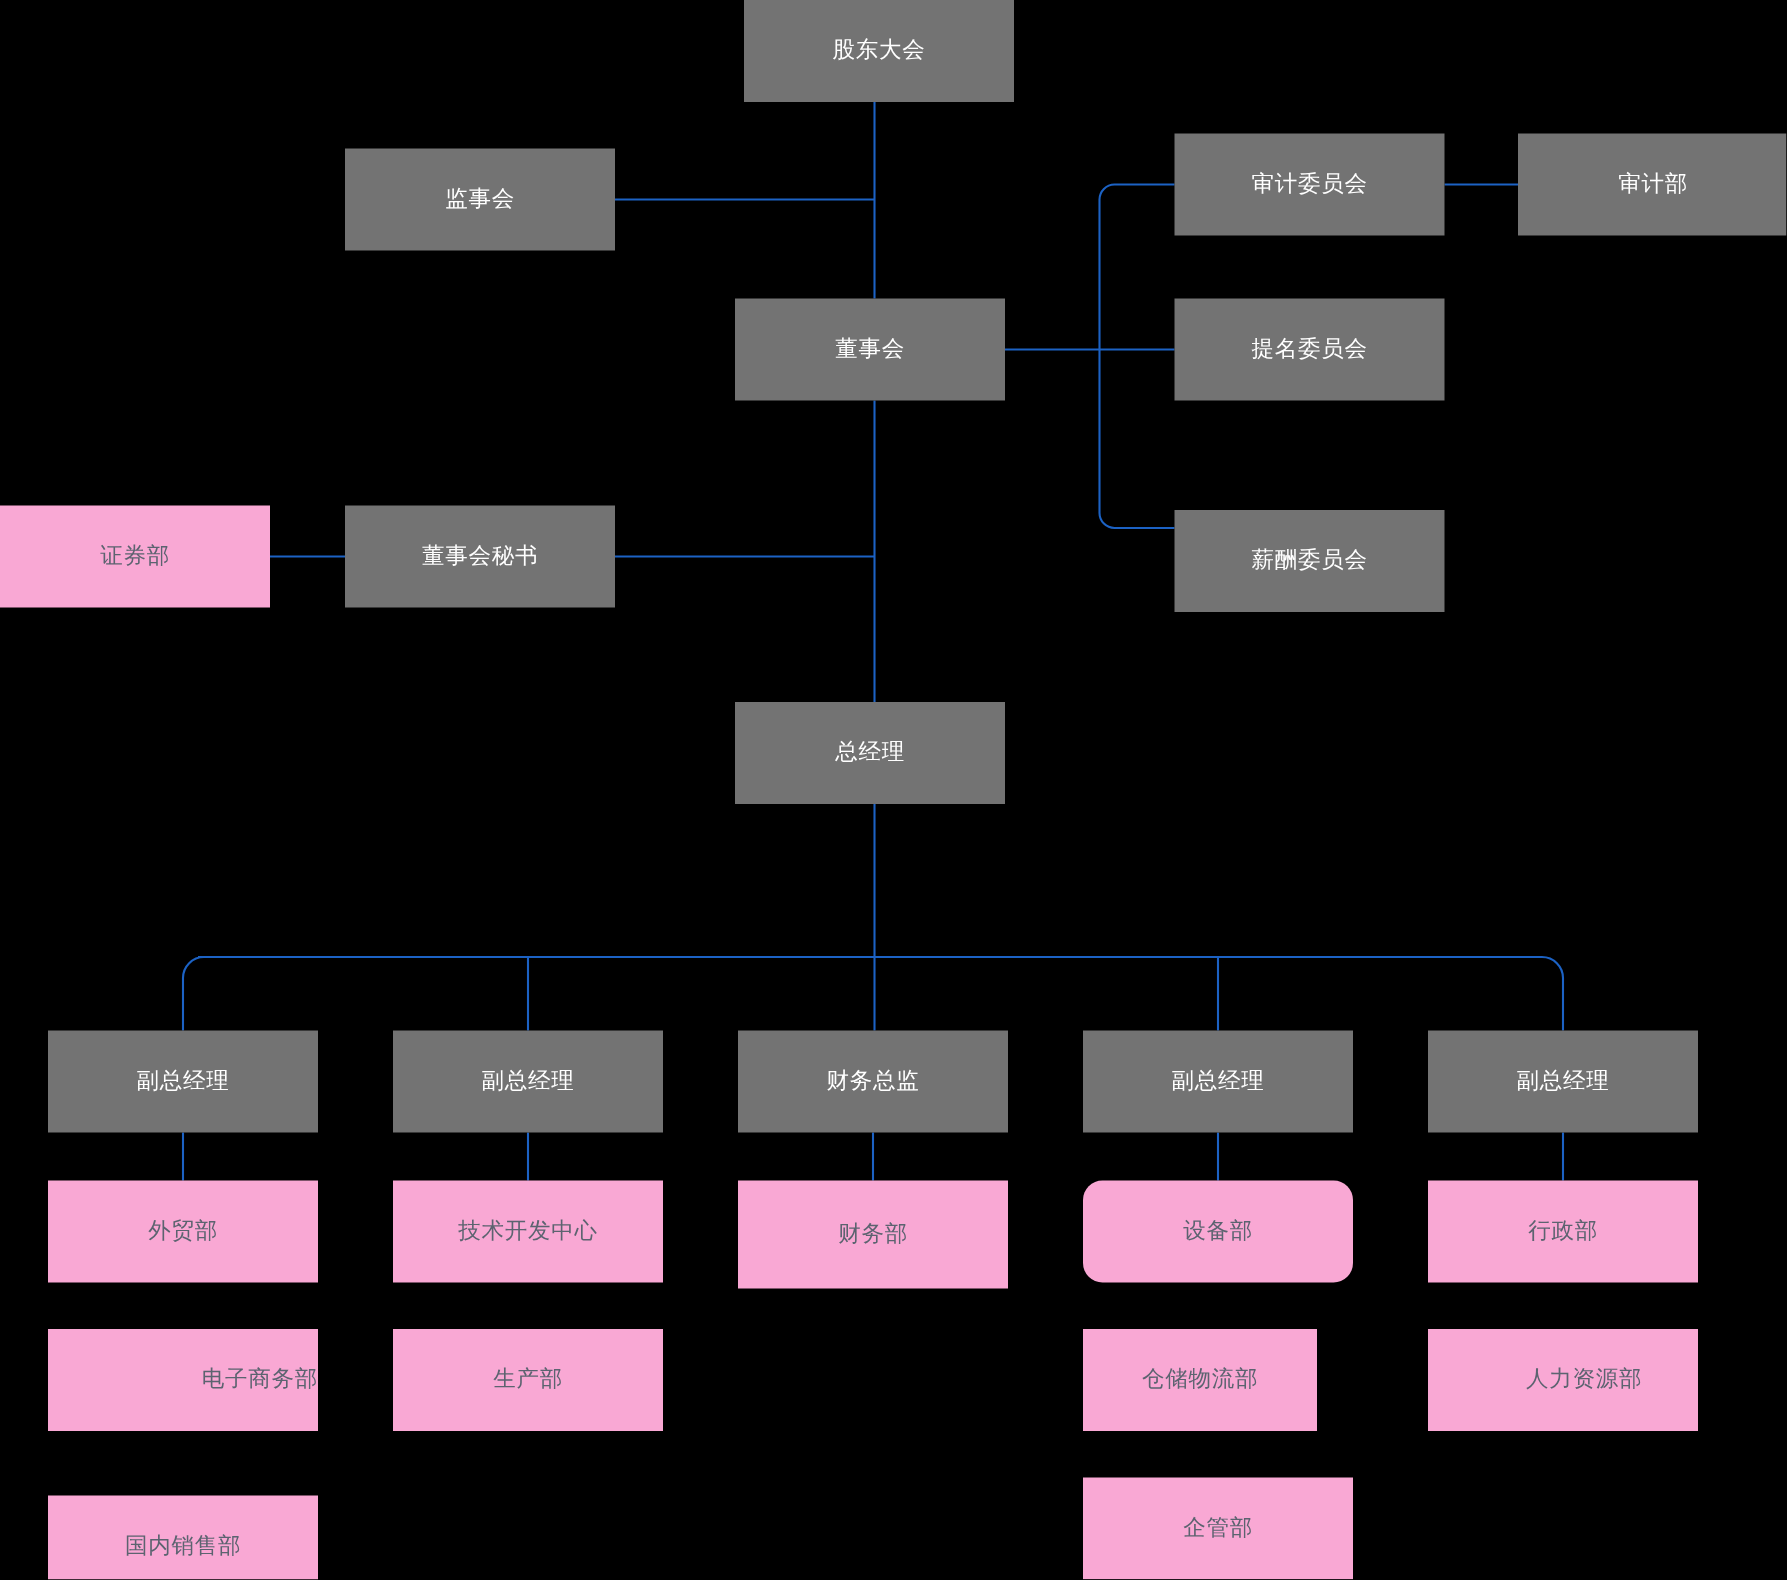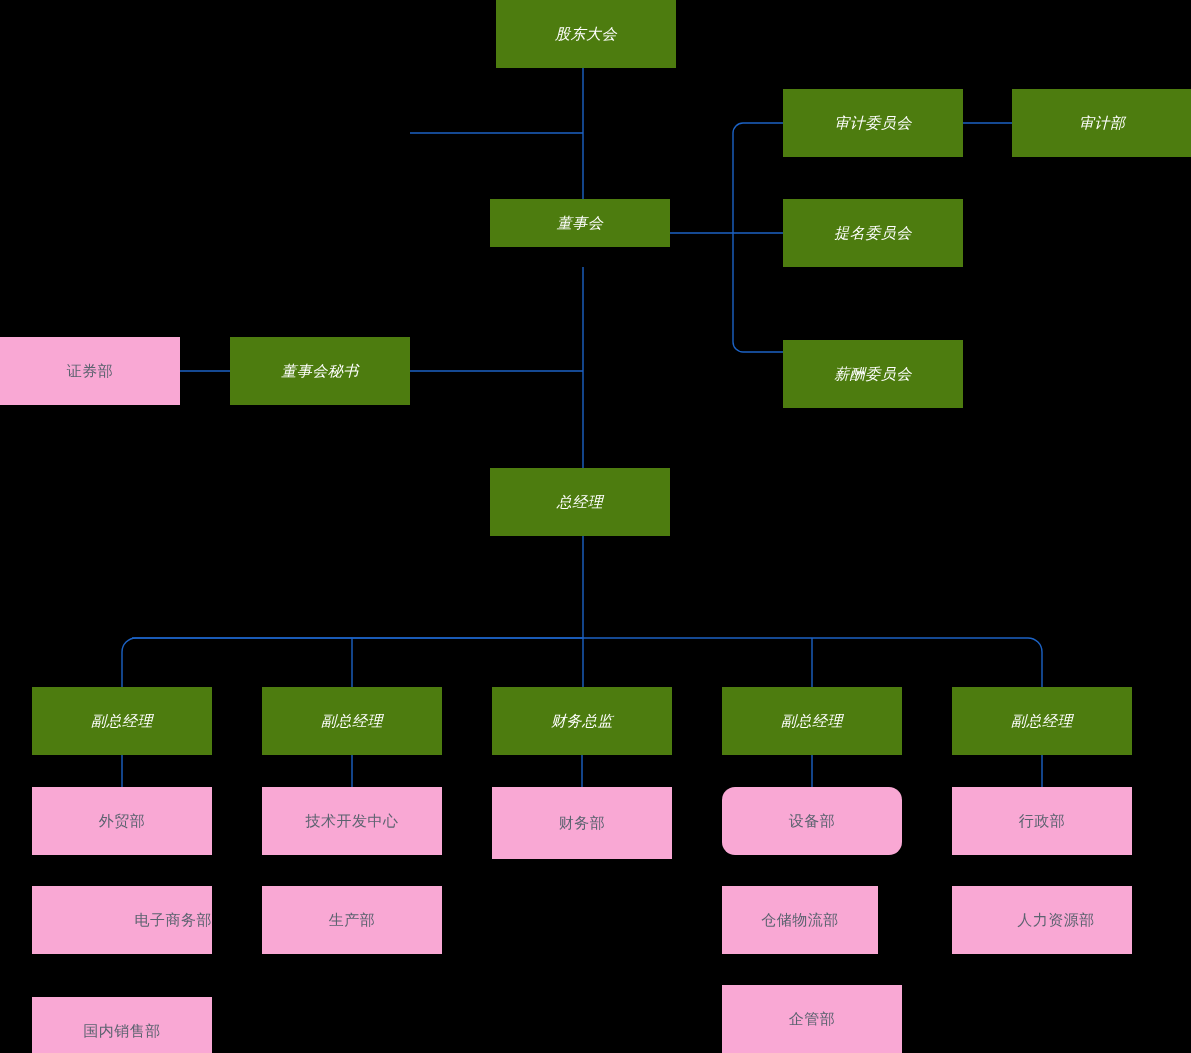--- a/index.html
+++ b/index.html
@@ -30,23 +30,22 @@
     align-items: center;
     justify-content: center;
     text-align: center;
     font-size: 15px;
     line-height: 1.3;
     letter-spacing: 0.5px;
     white-space: nowrap;
     user-select: none;
   }
   .node.primary {
-    background: #4d7c0f;
+    background: #737373;
     color: #FFFFFF;
-    font-style: italic;
   }
   .node.secondary {
     background: #f9a8d4;
     color: #5C6370;
   }
 </style>
 </head>
 <body>
 
 <div id="chart-root">
@@ -83,30 +82,33 @@
       <path d="M582,755 L582,787"></path>
       <path d="M812,755 L812,787"></path>
       <path d="M1042,755 L1042,787"></path>
     </g>
   </svg>
 
   <div class="node primary" style="left:496px; top:0px; width:180px; height:68px;">
     <span>股东大会</span>
   </div>
 
+  <div class="node primary" style="left:230px; top:99px; width:180px; height:68px;">
+    <span>监事会</span>
+  </div>
 
   <div class="node primary" style="left:783px; top:89px; width:180px; height:68px;">
     <span>审计委员会</span>
   </div>
 
   <div class="node primary" style="left:1012px; top:89px; width:180px; height:68px;">
     <span>审计部</span>
   </div>
 
-  <div class="node primary" style="left:490px; top:199px; width:180px; height:48px;">
+  <div class="node primary" style="left:490px; top:199px; width:180px; height:68px;">
     <span>董事会</span>
   </div>
 
   <div class="node primary" style="left:783px; top:199px; width:180px; height:68px;">
     <span>提名委员会</span>
   </div>
 
   <div class="node primary" style="left:783px; top:308px; width:180px; height:68px;margin-top:32px;">
     <span>薪酬委员会</span>
   </div>

